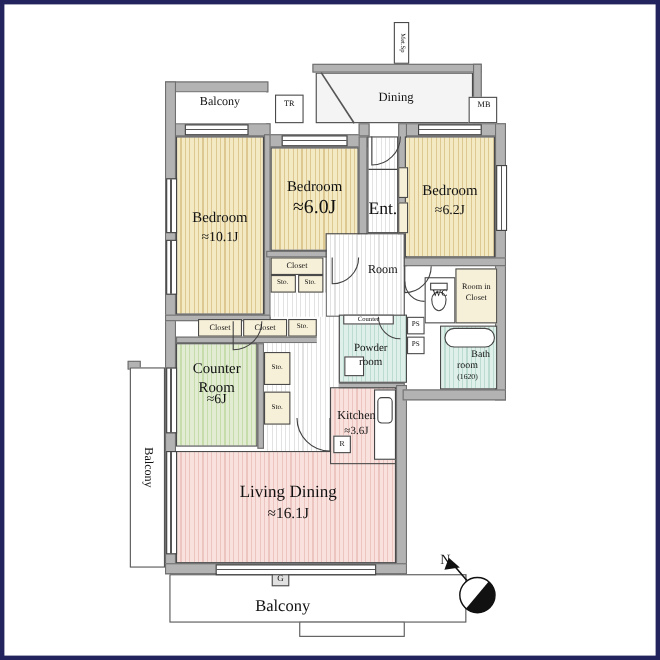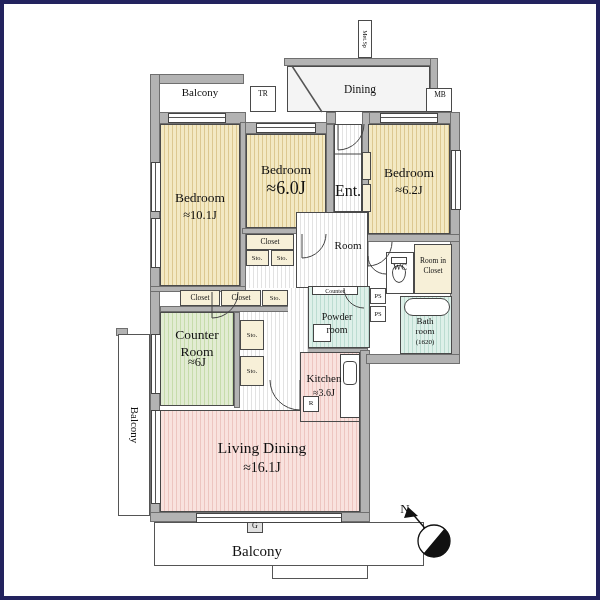--- a/index.html
+++ b/index.html
@@ -169,21 +169,21 @@
   <div class="lbl" style="left:193px;top:331px;font-size:13.5px">Counter</div>
   <div class="lbl" style="left:193px;top:348px;font-size:13.5px">Room</div>
   <div class="lbl" style="left:193px;top:359px;font-size:12.5px">≈6J</div>
 
   <div class="lbl" style="left:333px;top:313px;font-size:10px">Powder</div>
   <div class="lbl" style="left:333px;top:326px;font-size:10px">room</div>
   <div class="lbl" style="left:331px;top:287px;font-size:6px">Counter</div>
   <div class="lbl" style="left:374px;top:292px;font-size:6.5px">PS</div>
   <div class="lbl" style="left:374px;top:310px;font-size:6.5px">PS</div>
 
-  <div class="lbl" style="left:421px;top:318px;font-size:9px">Bath</div>
+  <div class="lbl" style="left:433px;top:318px;font-size:9px">Bath</div>
   <div class="lbl" style="left:421px;top:328px;font-size:9px">room</div>
   <div class="lbl" style="left:421px;top:339px;font-size:7px">(1620)</div>
 
   <div class="lbl" style="left:320px;top:375px;font-size:11px">Kitchen</div>
   <div class="lbl" style="left:320px;top:389px;font-size:10px">≈3.6J</div>
   <div class="lbl" style="left:307px;top:400px;font-size:7px">R</div>
 
   <div class="lbl" style="left:258px;top:444px;font-size:15.5px">Living Dining</div>
   <div class="lbl" style="left:258px;top:464px;font-size:14px">≈16.1J</div>
 

